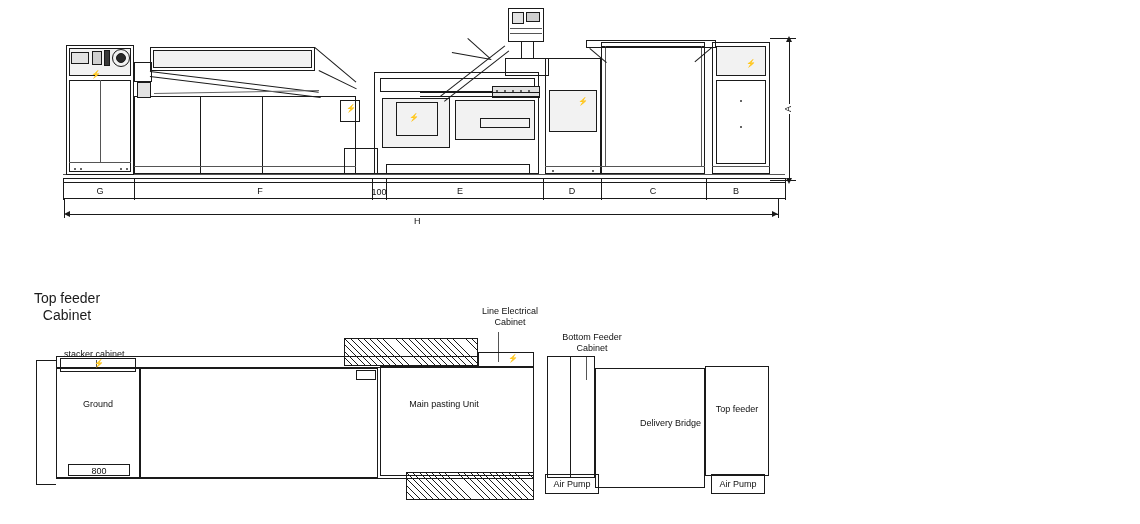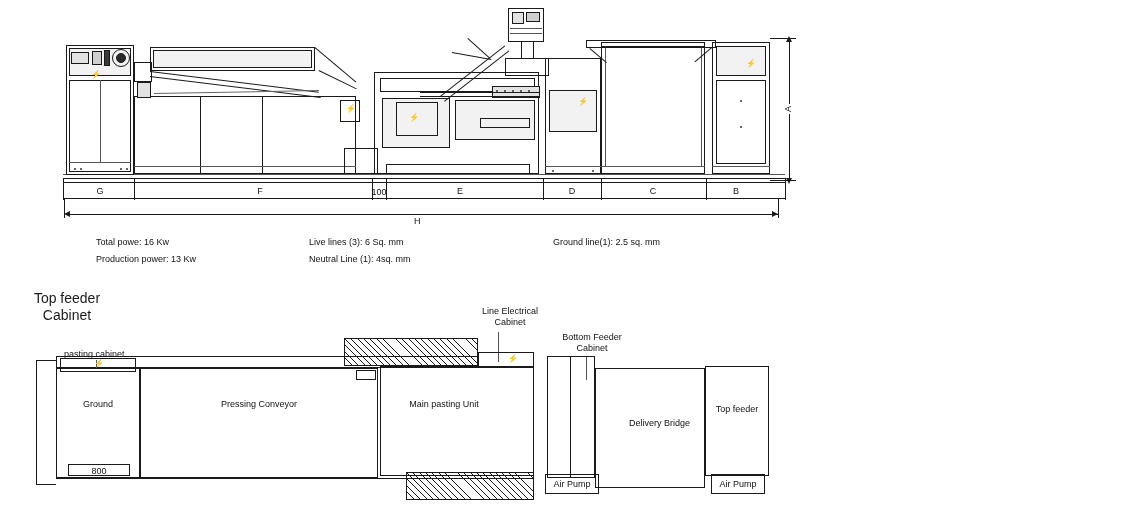--- a/index.html
+++ b/index.html
@@ -240,37 +240,30 @@
     <div class="dim-txt" style="left:412px;top:216px;">H</div>
 
     <div class="vline" style="left:789px;top:40px;height:142px;"></div>
     <div class="arr-u" style="left:786px;top:36px;"></div>
     <div class="arr-d" style="left:786px;top:178px;"></div>
     <div class="hline" style="left:770px;top:38px;width:26px;"></div>
     <div class="hline" style="left:770px;top:180px;width:26px;"></div>
     <div class="dim-txt rot90" style="left:783px;top:104px;">A</div>
   </div>
 
-  <div class="abs" style="left:0;top:232px;width:1140px;height:40px;">
-    <div class="lbl" style="left:96px;top:5px;">Total powe: 16 Kw</div>
-    <div class="lbl" style="left:96px;top:22px;">Production power: 13 Kw</div>
-    <div class="lbl" style="left:309px;top:5px;">Live lines (3): 6 Sq. mm</div>
-    <div class="lbl" style="left:309px;top:22px;">Neutral Line (1): 4sq. mm</div>
-    <div class="lbl" style="left:553px;top:5px;">Ground line(1): 2.5 sq. mm</div>
-  </div>
 
   <div class="abs" style="left:0;top:290px;width:1140px;height:234px;">
 
     <div class="lbl ctr" style="left:462px;top:16px;width:96px;white-space:pre-line;">Line Electrical
 Cabinet</div>
     <div class="lbl ctr" style="left:547px;top:42px;width:90px;white-space:pre-line;">Bottom Feeder
 Cabinet</div>
     <div class="lbl-lg ctr" style="left:690px;top:8px;width:134px;white-space:pre-line;">Top feeder
 Cabinet</div>
-    <div class="lbl" style="left:64px;top:59px;">pasting cabinet</div>
+    <div class="lbl" style="left:64px;top:59px;">stacker cabinet</div>
 
     <div class="vline-thin" style="left:498px;top:42px;height:30px;"></div>
     <div class="vline-thin" style="left:586px;top:66px;height:24px;"></div>
     <div class="vline-thin" style="left:96px;top:70px;height:8px;"></div>
 
     <div class="hline" style="left:36px;top:70px;width:20px;"></div>
     <div class="vline" style="left:36px;top:70px;height:124px;"></div>
     <div class="hline" style="left:36px;top:194px;width:20px;"></div>
 
     <div class="hatch" style="left:344px;top:48px;width:134px;height:28px;"></div>
@@ -280,35 +273,34 @@
     <div class="box" style="left:56px;top:66px;width:422px;height:12px;"></div>
 
     <div class="box" style="left:56px;top:78px;width:84px;height:110px;"></div>
     <div class="box" style="left:60px;top:68px;width:76px;height:14px;"></div>
     <div class="bolt" style="left:94px;top:70px;">⚡</div>
     <div class="lbl ctr" style="left:56px;top:109px;width:84px;">Ground</div>
     <div class="box" style="left:68px;top:174px;width:62px;height:12px;"></div>
     <div class="lbl ctr" style="left:68px;top:176px;width:62px;">800</div>
 
     <div class="box" style="left:140px;top:78px;width:238px;height:110px;"></div>
-    <div class="lbl ctr" style="left:140px;top:109px;width:238px;">Pressing Conveyor</div>
     <div class="box" style="left:356px;top:80px;width:20px;height:10px;"></div>
 
     <div class="box" style="left:380px;top:76px;width:154px;height:110px;"></div>
     <div class="lbl ctr" style="left:380px;top:109px;width:128px;">Main pasting Unit</div>
     <div class="box" style="left:478px;top:62px;width:56px;height:16px;"></div>
     <div class="bolt" style="left:508px;top:65px;">⚡</div>
 
     <div class="box" style="left:547px;top:66px;width:48px;height:122px;"></div>
     <div class="vline" style="left:570px;top:66px;height:122px;"></div>
     <div class="box" style="left:545px;top:184px;width:54px;height:20px;"></div>
     <div class="lbl ctr" style="left:545px;top:189px;width:54px;">Air Pump</div>
 
     <div class="box" style="left:595px;top:78px;width:110px;height:120px;"></div>
-    <div class="lbl ctr" style="left:595px;top:128px;width:129px;">Delivery Bridge</div>
+    <div class="lbl ctr" style="left:595px;top:128px;width:129px;padding-left:11px;">Delivery Bridge</div>
     <div class="hline" style="left:595px;top:78px;width:110px;"></div>
 
     <div class="box" style="left:705px;top:76px;width:64px;height:110px;"></div>
     <div class="lbl ctr" style="left:705px;top:114px;width:64px;">Top feeder</div>
     <div class="box" style="left:711px;top:184px;width:54px;height:20px;"></div>
     <div class="lbl ctr" style="left:711px;top:189px;width:54px;">Air Pump</div>
 
     <div class="hline" style="left:56px;top:188px;width:478px;"></div>
   </div>
 

